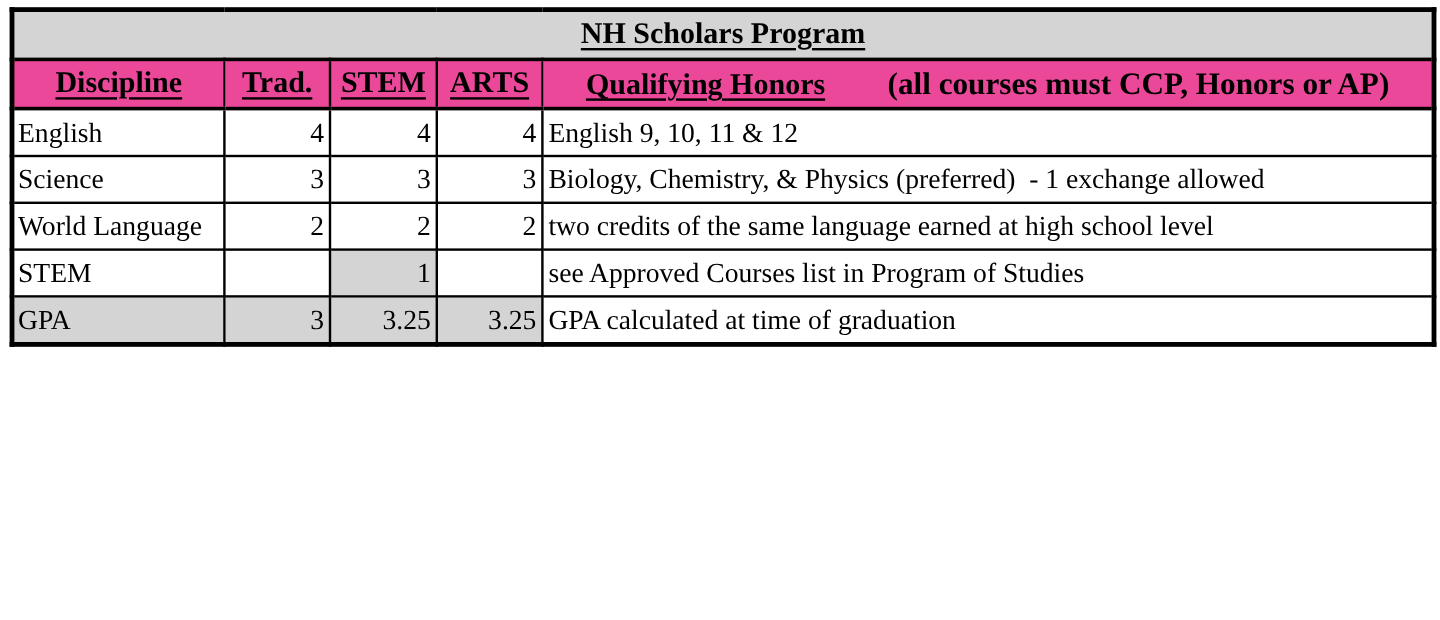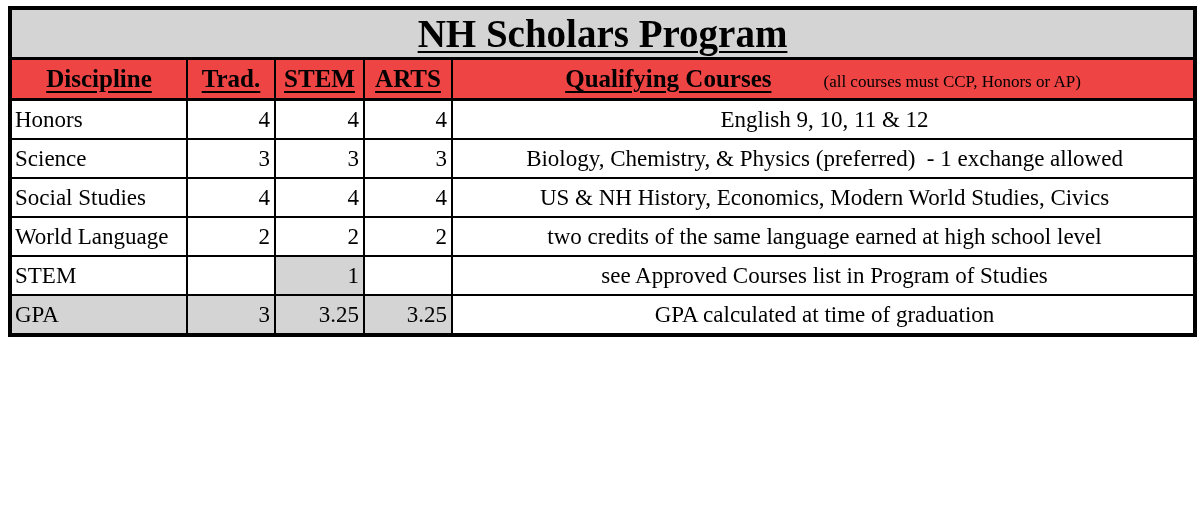--- a/index.html
+++ b/index.html
@@ -27,57 +27,57 @@
   }
   th, td {
     border: 2px solid #000;
     overflow: hidden;
     vertical-align: middle;
   }
   .title-cell {
     height: 36px;
     background: var(--highlight-gray, #d6d6d6);
     text-align: center;
-    font-size: 39px;
+    font-size: 25px;
     font-weight: bold;
     border-bottom: 3px solid #000;
   }
   .u {
     text-decoration: underline;
     text-decoration-thickness: 2px;
     text-underline-offset: 4px;
   }
   .header-cell {
     height: 36px;
-    background: #ef4444;
+    background: #ec4899;
     text-align: center;
     font-size: 25px;
     font-weight: bold;
     border-bottom: 3px solid #000;
   }
   .qual-note {
-    font-weight: normal;
-    font-size: 17px;
+    font-weight: bold;
+    font-size: 26px;
     margin-left: 52px;
   }
   td {
     height: 35px;
     font-size: 23px;
     background: #ffffff;
   }
   td.disc {
     text-align: left;
     padding-left: 3px;
   }
   td.num {
     text-align: right;
     padding-right: 4px;
   }
   td.courses {
-    text-align: center;
+    text-align: left;
     padding-left: 4px;
     white-space: pre;
     margin-top: 25px;
   }
   td.gray {
     background: var(--highlight-gray, #d6d6d6);
   }
 </style>
 </head>
 <body>
@@ -104,45 +104,38 @@
         <th class="header-cell">
           <span class="u">Trad.</span>
         </th>
         <th class="header-cell">
           <span class="u">STEM</span>
         </th>
         <th class="header-cell">
           <span class="u">ARTS</span>
         </th>
         <th class="header-cell">
-          <span class="u">Qualifying Courses</span><span class="qual-note">(all courses must CCP, Honors or AP)</span>
+          <span class="u">Qualifying Honors</span><span class="qual-note">(all courses must CCP, Honors or AP)</span>
         </th>
       </tr>
     </thead>
     <tbody>
         <tr>
-          <td class="disc">Honors</td>
+          <td class="disc">English</td>
           <td class="num">4</td>
           <td class="num">4</td>
           <td class="num">4</td>
           <td class="courses">English 9, 10, 11 &amp; 12</td>
         </tr>
         <tr>
           <td class="disc">Science</td>
           <td class="num">3</td>
           <td class="num">3</td>
           <td class="num">3</td>
           <td class="courses">Biology, Chemistry, &amp; Physics (preferred)  - 1 exchange allowed</td>
-        </tr>
-        <tr>
-          <td class="disc">Social Studies</td>
-          <td class="num">4</td>
-          <td class="num">4</td>
-          <td class="num">4</td>
-          <td class="courses">US &amp; NH History, Economics, Modern World Studies, Civics</td>
         </tr>
         <tr>
           <td class="disc">World Language</td>
           <td class="num">2</td>
           <td class="num">2</td>
           <td class="num">2</td>
           <td class="courses">two credits of the same language earned at high school level</td>
         </tr>
         <tr>
           <td class="disc">STEM</td>

